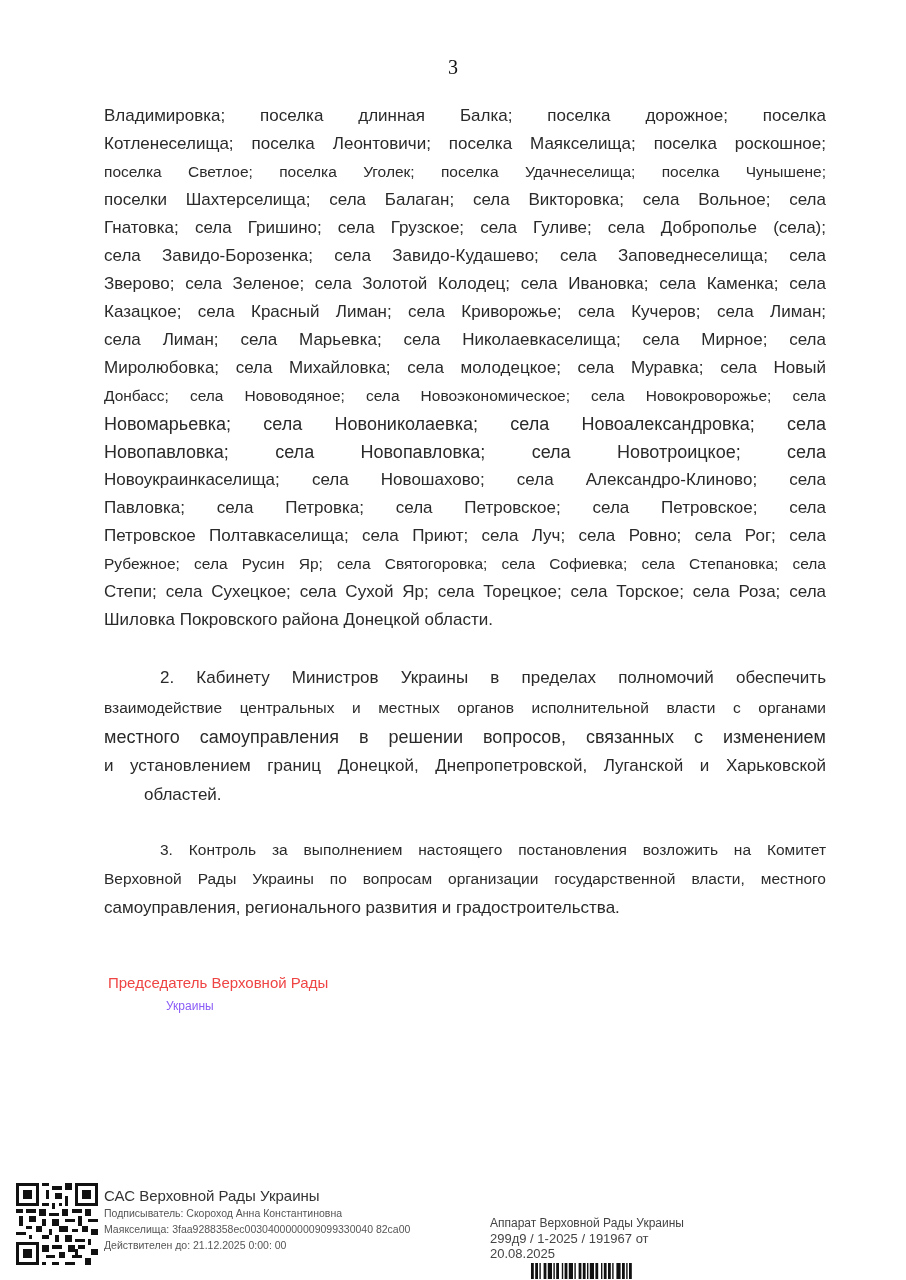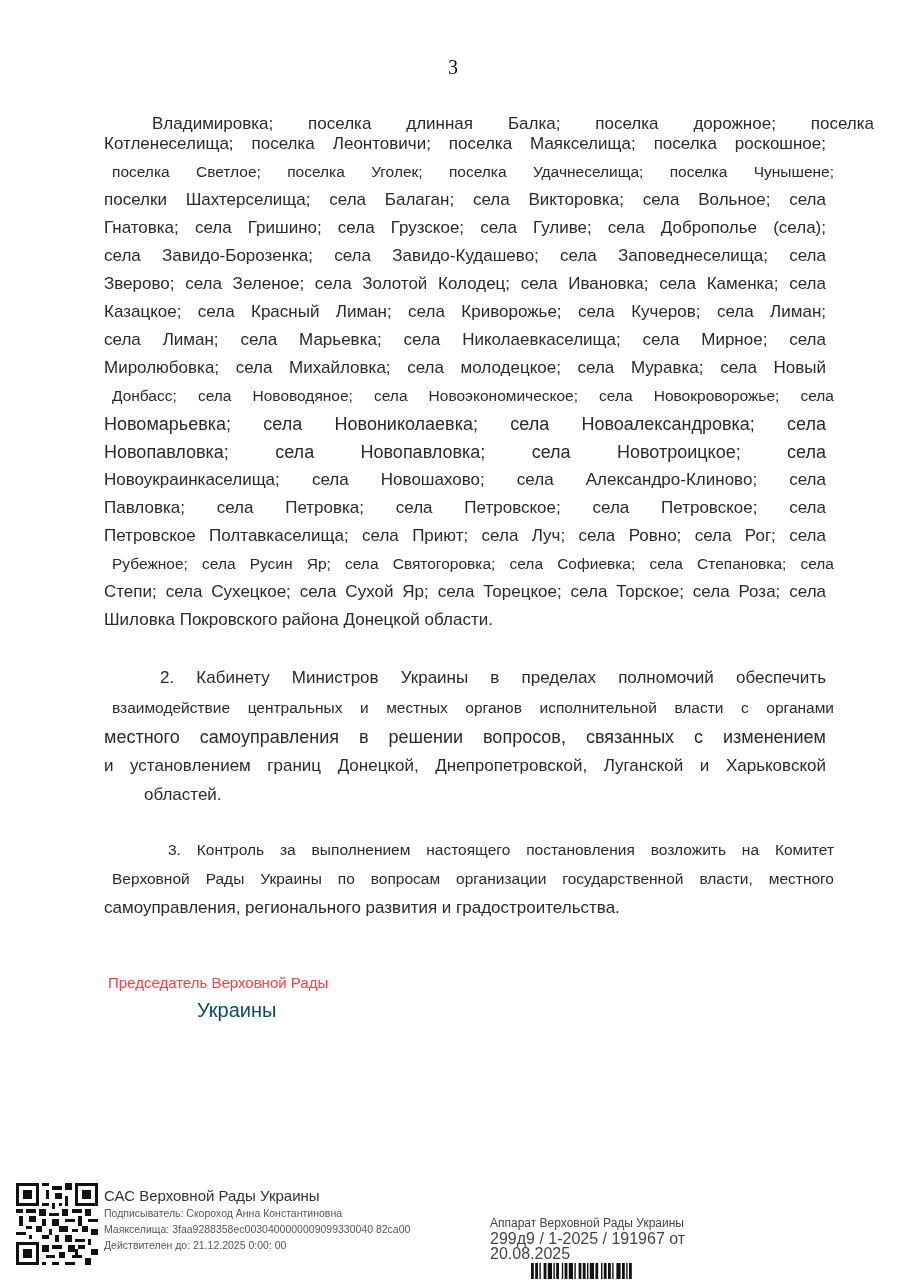--- a/index.html
+++ b/index.html
@@ -4,43 +4,43 @@
 <style>
   html, body { margin: 0; padding: 0; background: #ffffff; }
   body { width: 906px; height: 1280px; position: relative; overflow: hidden;
          font-family: "Liberation Sans", "DejaVu Sans", sans-serif; color: #222; }
   .page-num { position: absolute; top: 56px; left: 0; width: 906px; text-align: center;
               font-family: "Liberation Serif", "DejaVu Serif", serif; font-size: 20px; color: #111; }
   .body-block { position: absolute; left: 104px; width: 722px; }
   .line { position: absolute; left: 0; width: 722px; white-space: nowrap; font-size: 17px; line-height: 20px;
           color: #2a2a2a; text-align: justify; text-align-last: justify; }
   .line.last { text-align-last: left; }
-  .line.small { font-size: 15.5px; margin-left: 8px; }
+  .line.small { font-size: 15.5px; }
   .line.large { font-size: 18px; }
   .para-indent { text-indent: 56px; }
   .sig1 { position: absolute; left: 108px; top: 974px; font-size: 15px; color: #ef4444; }
-  .sig2 { position: absolute; left: 197px; top: 999px; font-size: 20px; color: #0c4a6e; }
+  .sig2 { position: absolute; left: 166px; top: 999px; font-size: 12px; color: #8b5cf6; }
   .footer-left { position: absolute; left: 16px; top: 1183px; }
   .qr { position: absolute; left: 0; top: 0; width: 82px; height: 82px; }
   .stamp { position: absolute; left: 88px; top: 4px; width: 330px; }
   .stamp .org { font-size: 15px; color: #333; line-height: 18px; }
   .stamp .meta { font-size: 10.5px; color: #555; line-height: 16px; white-space: nowrap; }
   .footer-right { position: absolute; left: 490px; top: 1216px; width: 224px; text-align: left; color: #444; }
   .footer-right .l1 { font-size: 12px; line-height: 15px; }
-  .footer-right .l2 { font-size: 16px; line-height: 15px; }
+  .footer-right .l2 { font-size: 13px; line-height: 15px; }
   .barcode { display: block; margin: 2px auto 0; width: 142px; height: 16px; }
   .footer-right .num { font-size: 13px; color: #111; line-height: 14px; }
 </style>
 </head>
 <body>
 
 <div class="page-num">3</div>
 
 <div class="body-block" style="top:106px;">
-  <div class="line" style="top:8px;margin-left:48px;">Владимировка; поселка длинная Балка; поселка дорожное; поселка</div>
+  <div class="line" style="top:0px;">Владимировка; поселка длинная Балка; поселка дорожное; поселка</div>
   <div class="line" style="top:28px;">Котленеселища; поселка Леонтовичи; поселка Маякселища; поселка роскошное;</div>
   <div class="line small" style="top:56px;">поселка Светлое; поселка Уголек; поселка Удачнеселища; поселка Чунышене;</div>
   <div class="line" style="top:84px;">поселки Шахтерселища; села Балаган; села Викторовка; села Вольное; села</div>
   <div class="line" style="top:112px;">Гнатовка; села Гришино; села Грузское; села Гуливе; села Доброполье (села);</div>
   <div class="line" style="top:140px;">села Завидо-Борозенка; села Завидо-Кудашево; села Заповеднеселища; села</div>
   <div class="line" style="top:168px;">Зверово; села Зеленое; села Золотой Колодец; села Ивановка; села Каменка; села</div>
   <div class="line" style="top:196px;">Казацкое; села Красный Лиман; села Криворожье; села Кучеров; села Лиман;</div>
   <div class="line" style="top:224px;">села Лиман; села Марьевка; села Николаевкаселища; села Мирное; села</div>
   <div class="line" style="top:252px;">Миролюбовка; села Михайловка; села молодецкое; села Муравка; села Новый</div>
   <div class="line small" style="top:280px;">Донбасс; села Нововодяное; села Новоэкономическое; села Новокроворожье; села</div>

